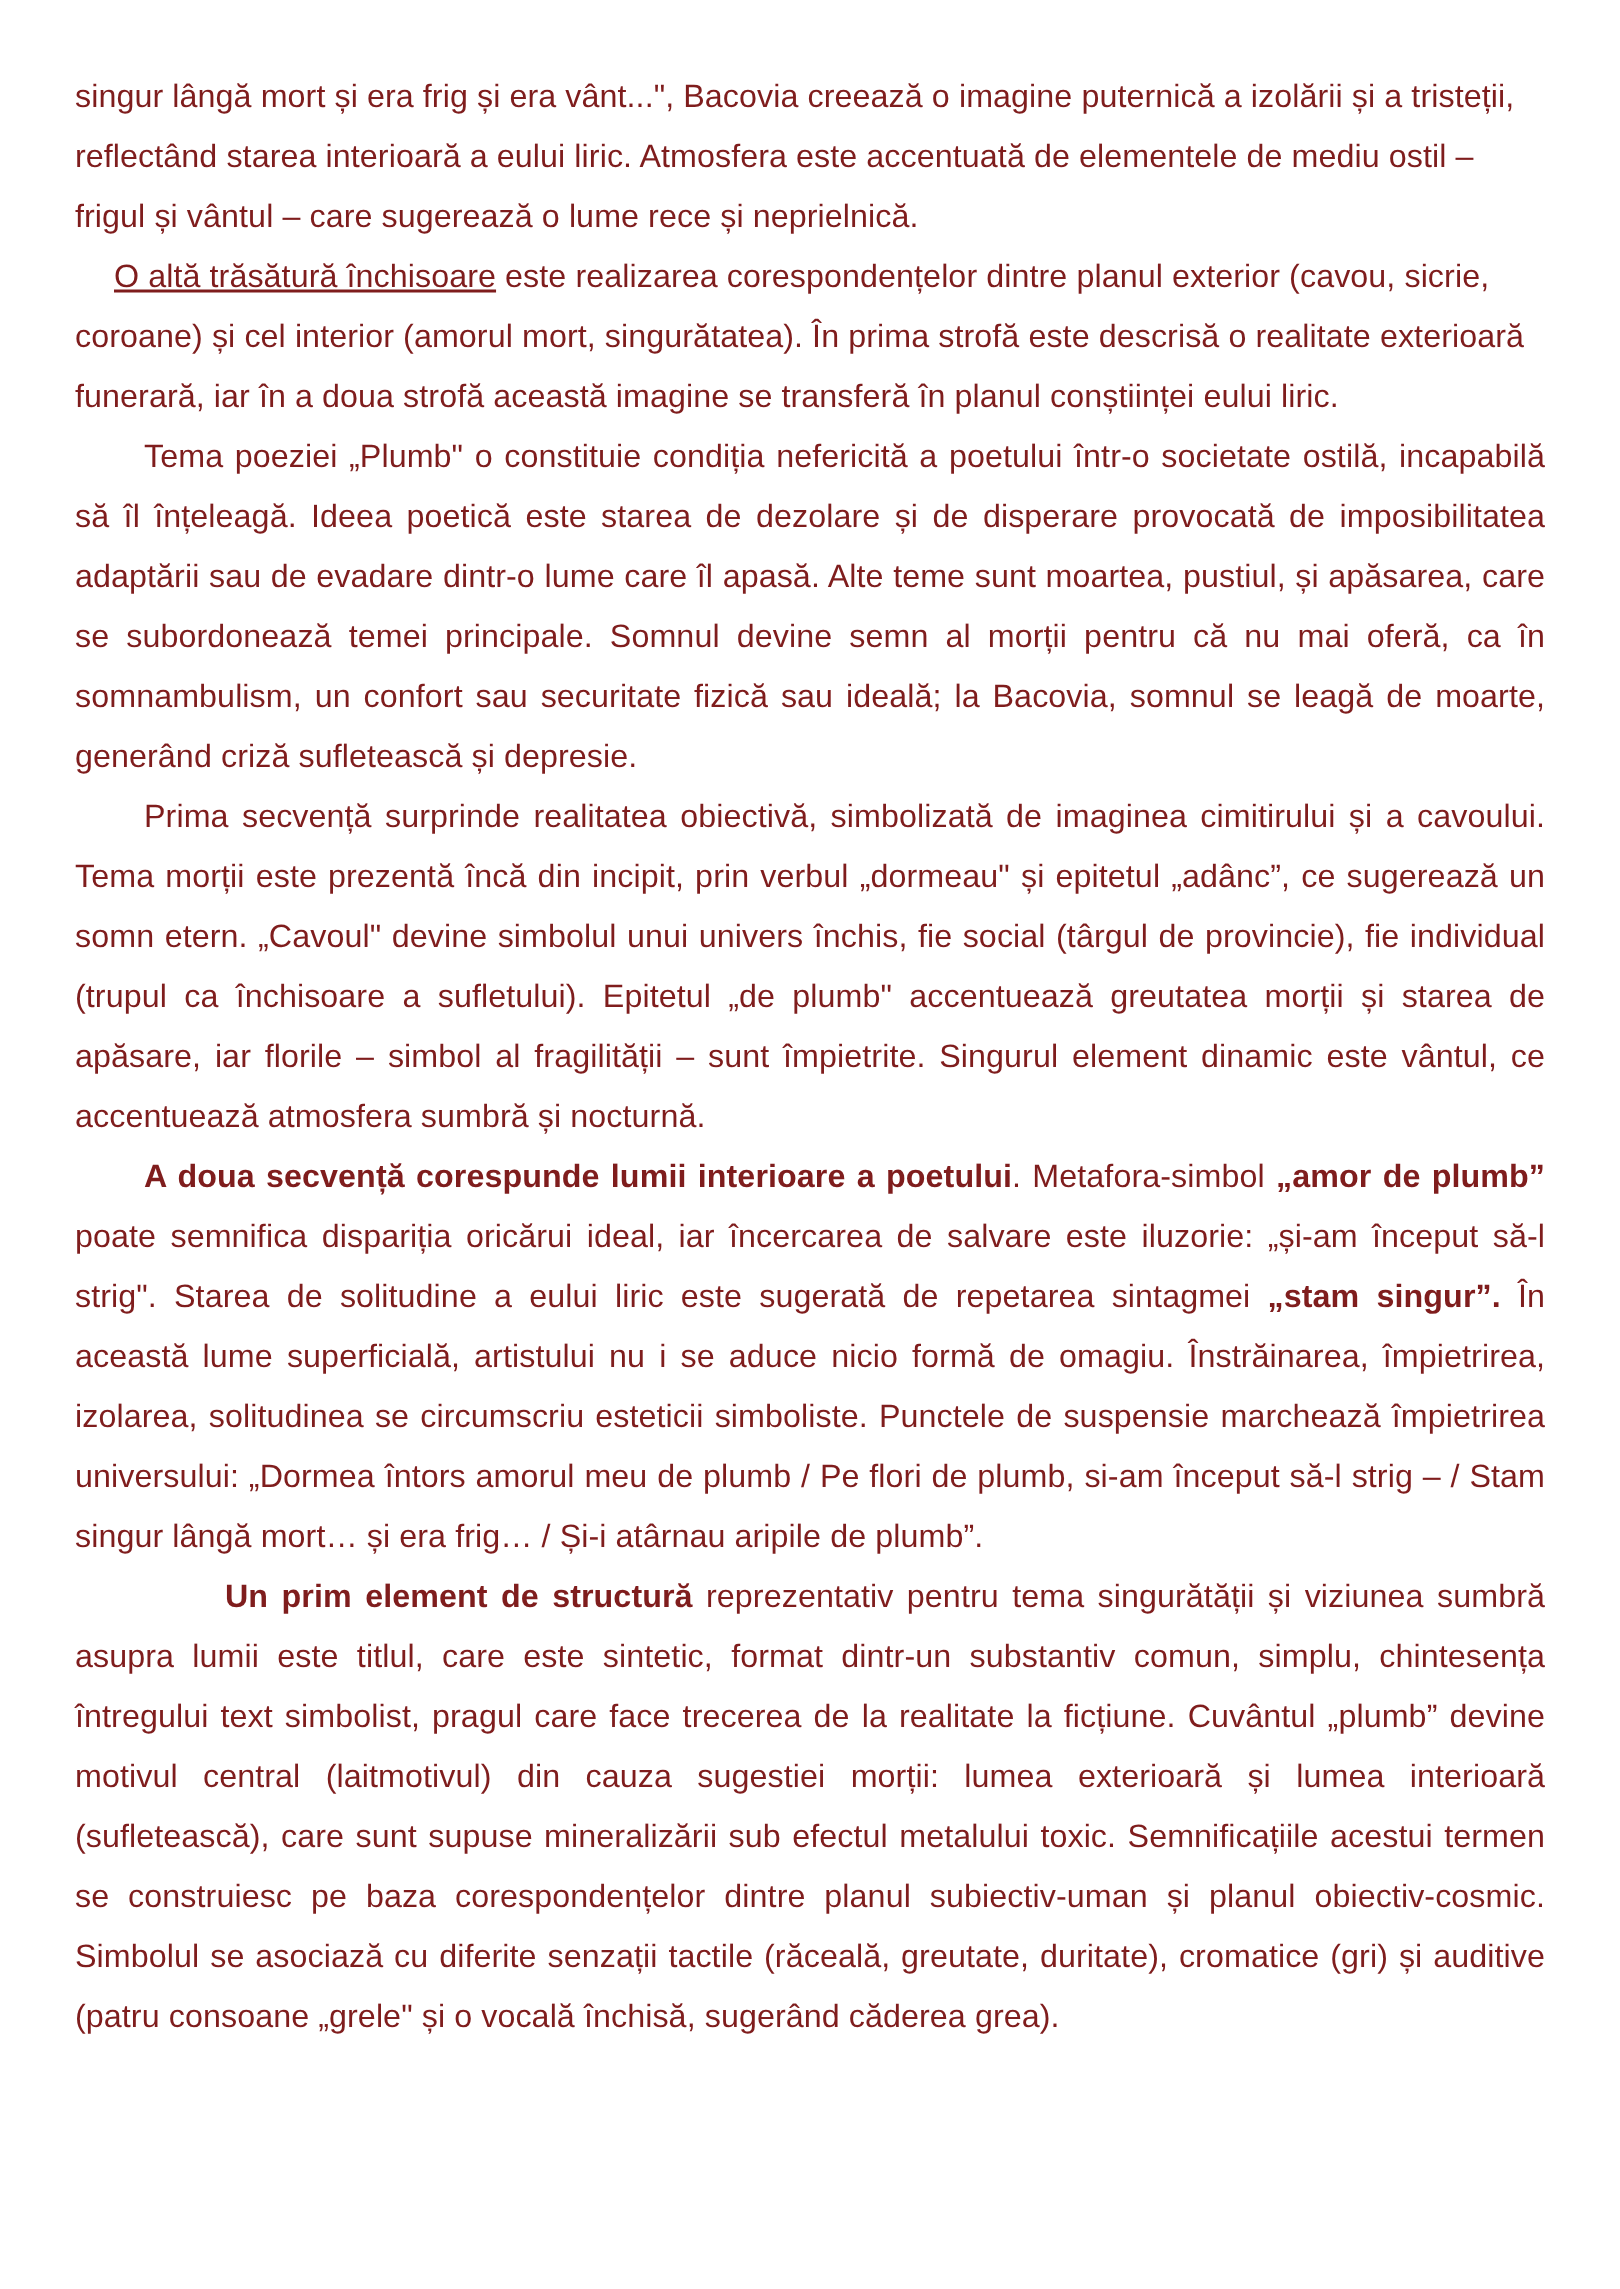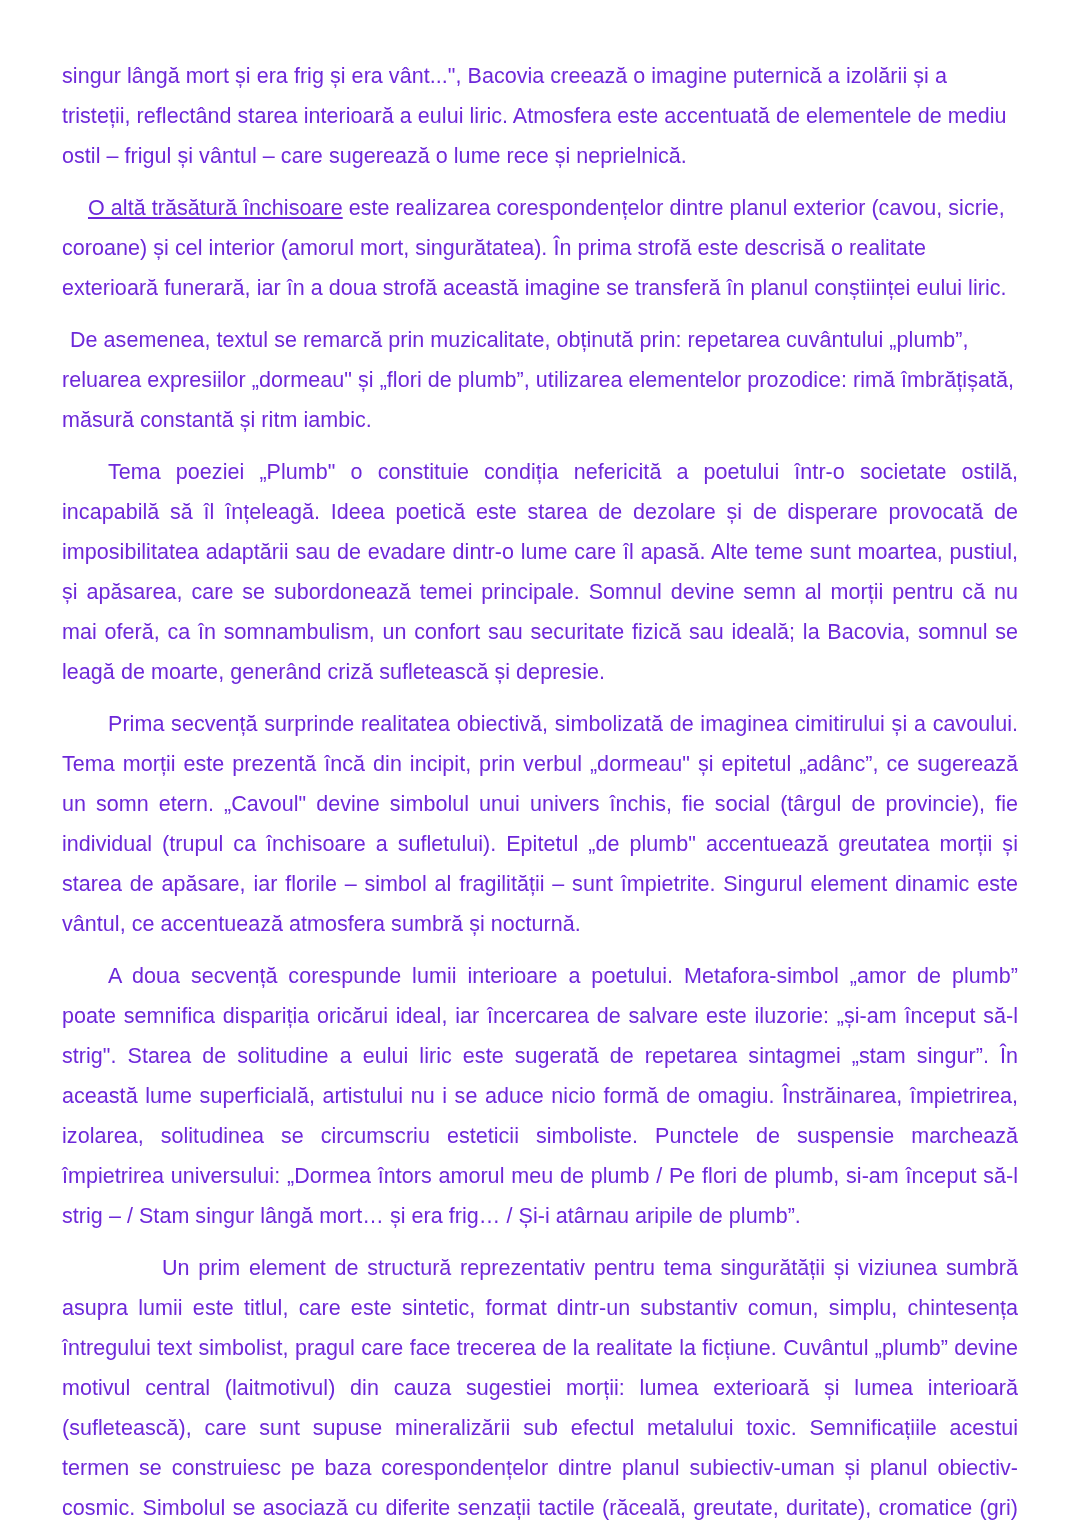--- a/index.html
+++ b/index.html
@@ -18,25 +18,25 @@
     height: 1526px;
     background: #ffffff;
     box-sizing: border-box;
     padding: 44px 50px 0 50px;
     overflow: hidden;
   }
   .doc-body {
     width: 980px;
   }
   p.para {
-    margin: 12px;
+    margin: 0;
     font-size: 21.5px;
     line-height: 40px;
     letter-spacing: 0.05px;
-    color: #6d28d9;
+    color: #7f1d1d;
   }
   
   .p-left      { text-align: left; }
   .p-justify   { text-align: justify; text-justify: inter-word; }
   .indent-sm   { text-indent: 26px; }
   .indent-md   { text-indent: 46px; }
   .indent-lg   { text-indent: 100px; }
   .indent-tiny { text-indent: 8px; }
 
   .gap-after-1 { margin-bottom: 26px; }
@@ -44,41 +44,38 @@
   .gap-after-3 { margin-bottom: 26px; }
   .gap-after-4 { margin-bottom: 0px; }
   .gap-after-5 { margin-bottom: 0px; }
   .gap-after-6 { margin-bottom: 22px; }
   .gap-after-7 { margin-bottom: 0px; }
 
   u.uline {
     text-decoration: underline;
     text-underline-offset: 2px;
   }
-  b.bold { font-weight: normal; }
+  b.bold { font-weight: bold; }
 
   .seg { white-space: pre-wrap; }
 </style>
 </head>
 <body>
 
 <div class="page">
   <div class="doc-body">
 
     <p class="para p-left gap-after-1">
       <span class="seg">singur lângă mort și era frig și era vânt...", Bacovia creează o imagine puternică a izolării și a tristeții, reflectând starea interioară a eului liric. Atmosfera este accentuată de elementele de mediu ostil – frigul și vântul – care sugerează o lume rece și neprielnică.</span>
     </p>
 
     <p class="para p-left indent-sm gap-after-2">
       <u class="uline">O altă trăsătură închisoare</u><span class="seg"> este realizarea corespondențelor dintre planul exterior (cavou, sicrie, coroane) și cel interior (amorul mort, singurătatea). În prima strofă este descrisă o realitate exterioară funerară, iar în a doua strofă această imagine se transferă în planul conștiinței eului liric.</span>
     </p>
 
-    <p class="para p-left indent-tiny gap-after-3">
-      <span class="seg">De asemenea, textul se remarcă prin muzicalitate, obținută prin: repetarea cuvântului „plumb”, reluarea expresiilor „dormeau" și „flori de plumb”, utilizarea elementelor prozodice: rimă îmbrățișată, măsură constantă și ritm iambic.</span>
-    </p>
 
     <p class="para p-justify indent-md gap-after-4">
       <span class="seg">Tema poeziei „Plumb" o constituie condiția nefericită a poetului într-o societate ostilă, incapabilă să îl înțeleagă. Ideea poetică este starea de dezolare și de disperare provocată de imposibilitatea adaptării sau de evadare dintr-o lume care îl apasă. Alte teme sunt moartea, pustiul, și apăsarea, care se subordonează temei principale. Somnul devine semn al morții pentru că nu mai oferă, ca în somnambulism, un confort sau securitate fizică sau ideală; la Bacovia, somnul se leagă de moarte, generând criză sufletească și depresie.</span>
     </p>
 
     <p class="para p-justify indent-md gap-after-5">
       <span class="seg">Prima secvență surprinde realitatea obiectivă, simbolizată de imaginea cimitirului și a cavoului. Tema morții este prezentă încă din incipit, prin verbul „dormeau" și epitetul „adânc”, ce sugerează un somn etern. „Cavoul" devine simbolul unui univers închis, fie social (târgul de provincie), fie individual (trupul ca închisoare a sufletului). Epitetul „de plumb" accentuează greutatea morții și starea de apăsare, iar florile – simbol al fragilității – sunt împietrite. Singurul element dinamic este vântul, ce accentuează atmosfera sumbră și nocturnă.</span>
     </p>
 
     <p class="para p-justify indent-md gap-after-6">

